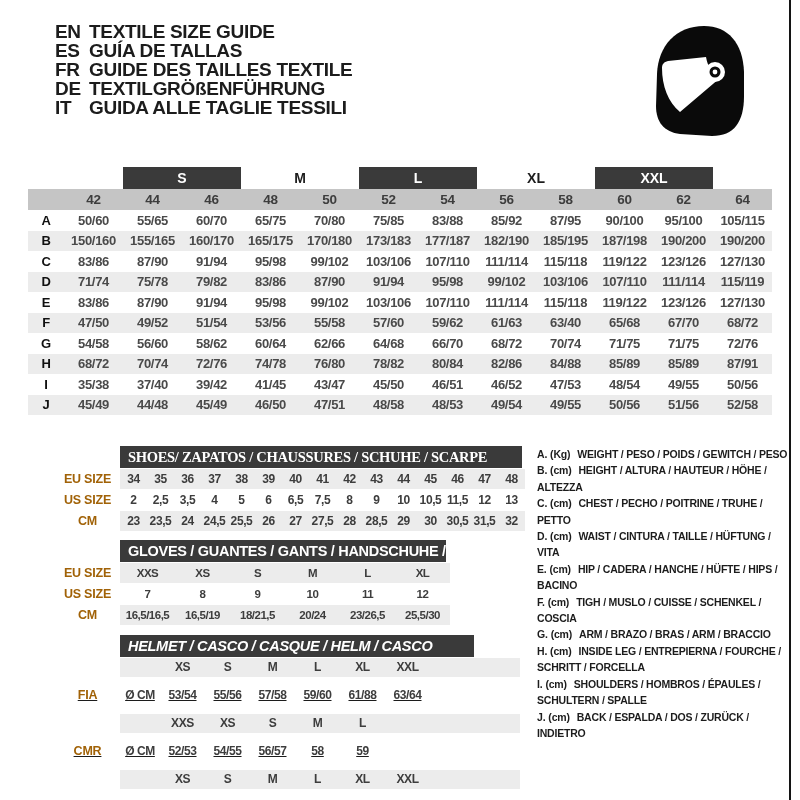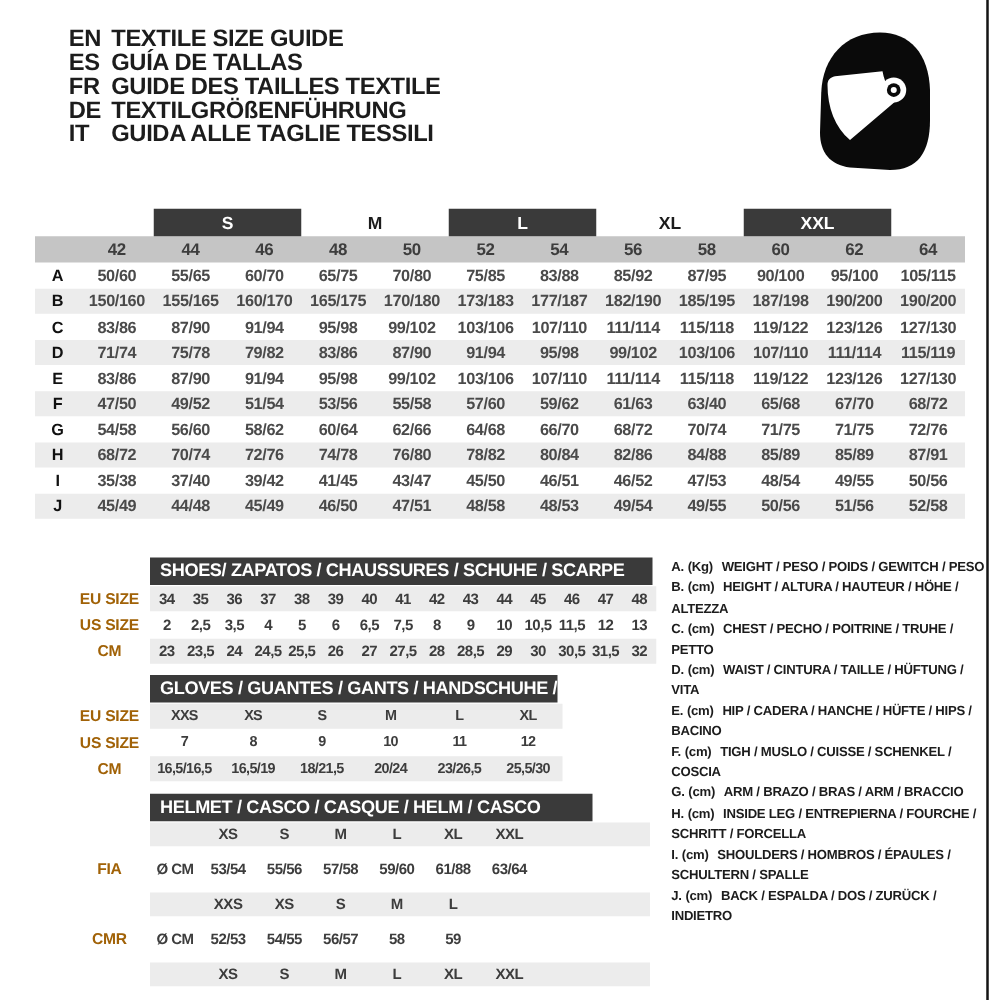--- a/index.html
+++ b/index.html
@@ -34,30 +34,30 @@
 
   
   .sec{position:absolute;left:30px;}
   #shoes-table{top:446px;width:495px;}
   #gloves-table{top:540px;width:420px;}
   #helmet-table{top:635px;width:490px;}
   .sec-title{display:flex;height:22px;}
   .sec-spacer{width:90px;}
   .sec-bar{background:#3a3a3a;color:#ffffff;font-size:14.5px;line-height:22px;
            padding-left:8px;letter-spacing:-0.3px;white-space:nowrap;overflow:hidden;}
-  .bar-shoes{width:394px;}
+  .bar-shoes{width:394px;font-family:Liberation Serif, serif;}
   .bar-gloves{width:318px;}
-  .bar-helmet{width:346px;}
+  .bar-helmet{width:346px;font-style:italic;}
   .srow{display:grid;height:21px;align-items:center;position:relative;}
   .srow.striped::before{content:"";position:absolute;left:90px;right:0;top:0.5px;bottom:0.5px;background:#ececec;}
   .srow > *{position:relative;}
   .shoes-cols{grid-template-columns:90px repeat(15,27px);}
   .gloves-cols{grid-template-columns:90px repeat(6,55px);}
   .helmet-cols{grid-template-columns:90px 40px repeat(6,45px) 1fr;}
-  .h20{height:20px;}  .h22{height:36px;}
+  .h20{height:20px;}  .h22{height:36px;text-decoration:underline;}
   .slabel{font-size:12.5px;color:#a16207;padding-left:25px;text-align:center;letter-spacing:-0.2px;white-space:nowrap;}
   .sval{text-align:center;font-size:12px;color:#3d3d3d;letter-spacing:-0.4px;white-space:nowrap;}
   .sval.tight{font-size:11.5px;letter-spacing:-0.5px;}
 
   
   #legend{left:537px;top:446px;width:256px;}
   .legend-item{font-size:10.5px;line-height:16.4px;letter-spacing:-0.2px;color:#1c1c1c;}
   .legend-key{margin-right:3px;}
   .legend-unit{margin-right:7px;}
 

